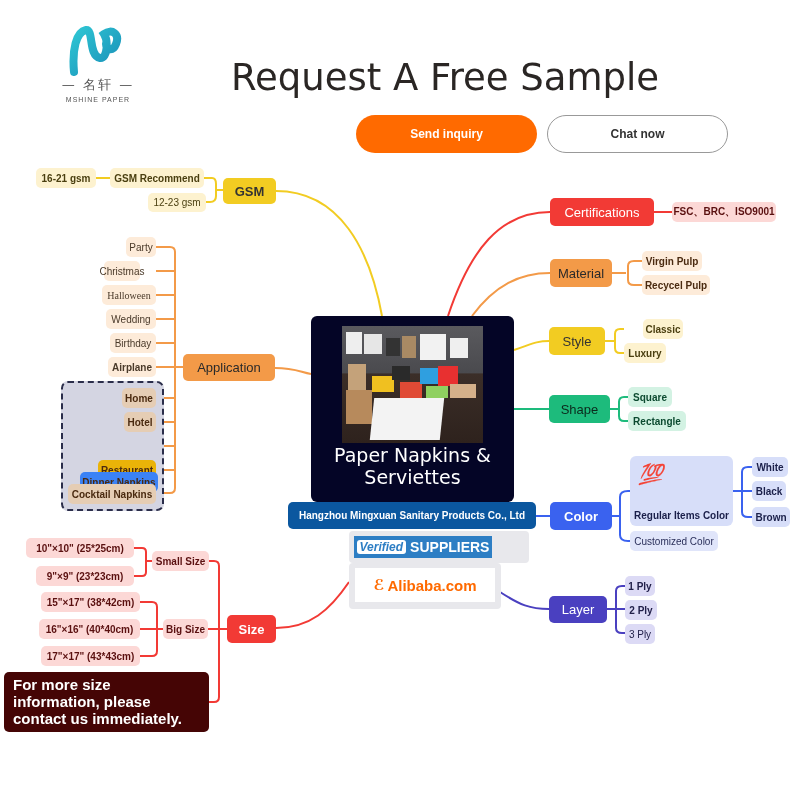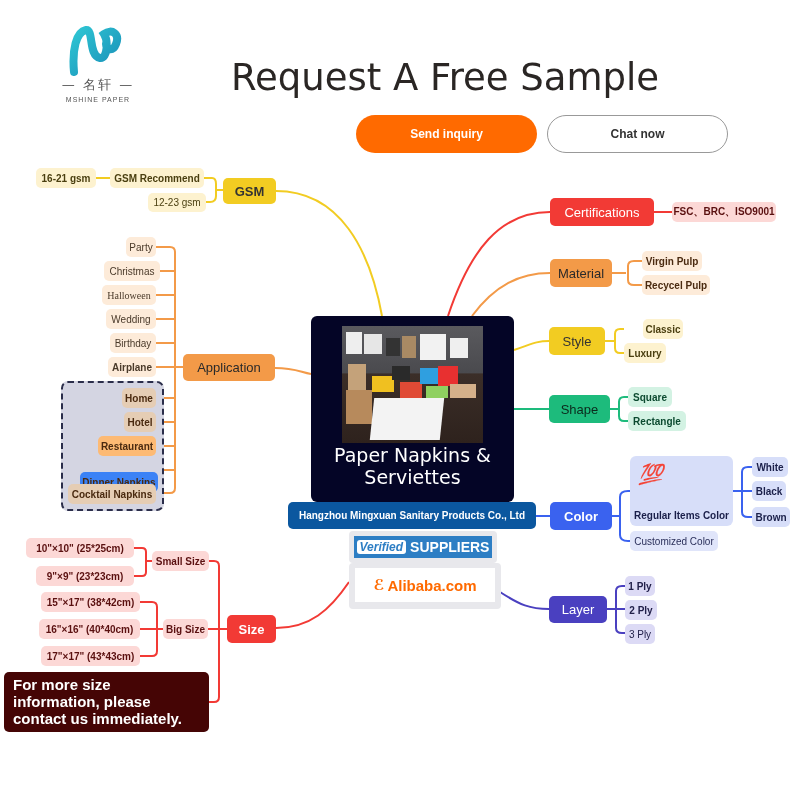--- a/index.html
+++ b/index.html
@@ -16,21 +16,21 @@
   .title{left:0;top:56px;width:890px;text-align:center;font-size:37px;color:#2a2624;font-family:"DejaVu Sans",sans-serif;}
   .title b{font-weight:normal;margin-top:16px;}
   .btn{position:absolute;top:115px;height:38px;border-radius:19px;display:flex;align-items:center;justify-content:center;font-size:12px;font-weight:bold;box-sizing:border-box;cursor:pointer;}
   .btn-send{left:356px;width:181px;background:#ff6a00;color:#fff;}
   .btn-chat{left:547px;width:181px;background:#fff;color:#333;border:1px solid #999;}
   
   .center{left:311px;top:316px;width:203px;height:186px;background:#040526;border-radius:6px;}
   .photo{position:absolute;left:31px;top:10px;width:141px;height:117px;background:linear-gradient(#5a5a5e 0%,#4a4a4e 40%,#3b2e28 41%,#2e221d 100%);overflow:hidden;}
   .center-title{position:absolute;left:0;top:128px;width:203px;text-align:center;color:#fff;font-size:19px;line-height:22px;font-family:"DejaVu Sans",sans-serif;}
   .company{left:288px;top:502px;width:248px;height:27px;background:#0b579f;color:#fff;font-size:10px;font-weight:bold;border-radius:5px;display:flex;align-items:center;justify-content:center;}
-  .verified{left:349px;top:531px;width:148px;height:32px;background:#e8e8ec;border-radius:4px;}
+  .verified{left:349px;top:531px;width:148px;height:32px;background:#e8e8ec;border-radius:4px;padding-left:32px;}
   .verified-inner{position:absolute;left:5px;top:5px;width:138px;height:22px;background:#2d7ec4;display:flex;align-items:center;justify-content:center;color:#fff;font-size:14px;font-weight:bold;}
   .verified-inner .v{font-style:italic;background:#fff;color:#2d7ec4;border-radius:3px;padding:0 3px;margin-right:4px;font-size:12px;}
   .alibaba{left:349px;top:563px;width:152px;height:46px;background:#e8e8ec;border-radius:4px;}
   .alibaba-inner{position:absolute;left:6px;top:5px;width:140px;height:34px;background:#fff;display:flex;align-items:center;justify-content:center;color:#ff6a00;font-size:15px;font-weight:bold;}
   .dashed{left:61px;top:381px;width:103px;height:130px;background:#d4d5e2;border:2px dashed #2a2d4a;border-radius:7px;box-sizing:border-box;}
   .note{left:4px;top:672px;width:205px;height:60px;background:#450505;color:#fff;border-radius:5px;font-size:15px;font-weight:bold;line-height:17px;padding:4px 9px;box-sizing:border-box;}
 </style>
 </head>
 <body>
 
@@ -119,31 +119,31 @@
 </div>
 
 <div class="node main" style="left:223px;top:178px;width:53px;height:26px;background:#f2cc22;color:#333;">GSM</div>
 <div class="node leaf" style="left:110px;top:168px;width:94px;height:20px;background:#fdf2cf;color:#4a3f10;">GSM Recommend</div>
 <div class="node leaf" style="left:36px;top:168px;width:60px;height:20px;background:#fdf2cf;color:#4a3f10;">16-21 gsm</div>
 <div class="node leaf" style="left:148px;top:193px;width:58px;height:19px;background:#fdf2cf;color:#4a3f10;font-weight:normal;">12-23 gsm</div>
 
 <div class="node main" style="left:183px;top:354px;width:92px;height:27px;background:#f39a48;color:#2a2a2a;font-weight:normal;">Application</div>
 <div id="app-items">
     <div class="node leaf" style="left:126px;top:237px;width:30px;height:20px;background:#fdebd9;color:#4a3a2a;font-weight:normal;">Party</div>
-    <div class="node leaf" style="left:104px;top:261px;width:56px;height:20px;background:#fdebd9;color:#4a3a2a;font-weight:normal;">Christmas</div>
+    <div class="node leaf" style="left:104px;top:261px;width:36px;height:20px;background:#fdebd9;color:#4a3a2a;font-weight:normal;">Christmas</div>
     <div class="node leaf" style="left:102px;top:285px;width:54px;height:20px;background:#fdebd9;color:#4a3a2a;font-weight:normal;font-family:Liberation Serif, serif;">Halloween</div>
     <div class="node leaf" style="left:106px;top:309px;width:50px;height:20px;background:#fdebd9;color:#4a3a2a;font-weight:normal;">Wedding</div>
     <div class="node leaf" style="left:110px;top:333px;width:46px;height:20px;background:#fdebd9;color:#4a3a2a;font-weight:normal;">Birthday</div>
     <div class="node leaf" style="left:108px;top:357px;width:48px;height:20px;background:#fdebd9;color:#4a3a2a;font-weight:bold;">Airplane</div>
   </div>
 <div class="abs dashed"></div>
 <div id="app-grouped">
     <div class="node leaf" style="left:122px;top:388px;width:34px;height:20px;background:#e5cdb4;color:#4a2a10;z-index:2;">Home</div>
     <div class="node leaf" style="left:124px;top:412px;width:32px;height:20px;background:#e5cdb4;color:#4a2a10;z-index:2;">Hotel</div>
-    <div class="node leaf" style="left:98px;top:436px;width:58px;height:20px;background:#fdba74;color:#4a2a10;z-index:2;">Restaurant</div>
+    <div class="node leaf" style="left:98px;top:460px;width:58px;height:20px;background:#eab308;color:#4a2a10;z-index:2;">Restaurant</div>
     <div class="node leaf" style="left:80px;top:472px;width:78px;height:20px;background:#3b82f6;color:#4a2a10;z-index:2;">Dinner Napkins</div>
     <div class="node leaf" style="left:68px;top:484px;width:88px;height:20px;background:#e5cdb4;color:#4a2a10;z-index:2;">Cocktail Napkins</div>
   </div>
 
 <div class="node main" style="left:227px;top:615px;width:49px;height:28px;background:#f23a35;color:#fff;">Size</div>
 <div class="node leaf" style="left:152px;top:551px;width:57px;height:20px;background:#fcd8d6;color:#5a1010;">Small Size</div>
 <div class="node leaf" style="left:163px;top:619px;width:45px;height:20px;background:#fcd8d6;color:#5a1010;">Big Size</div>
 <div id="size-items">
     <div class="node leaf" style="left:26px;top:538px;width:108px;height:20px;background:#fcd8d6;color:#5a1010;">10"×10"  (25*25cm)</div>
     <div class="node leaf" style="left:36px;top:566px;width:98px;height:20px;background:#fcd8d6;color:#5a1010;">9"×9"  (23*23cm)</div>

